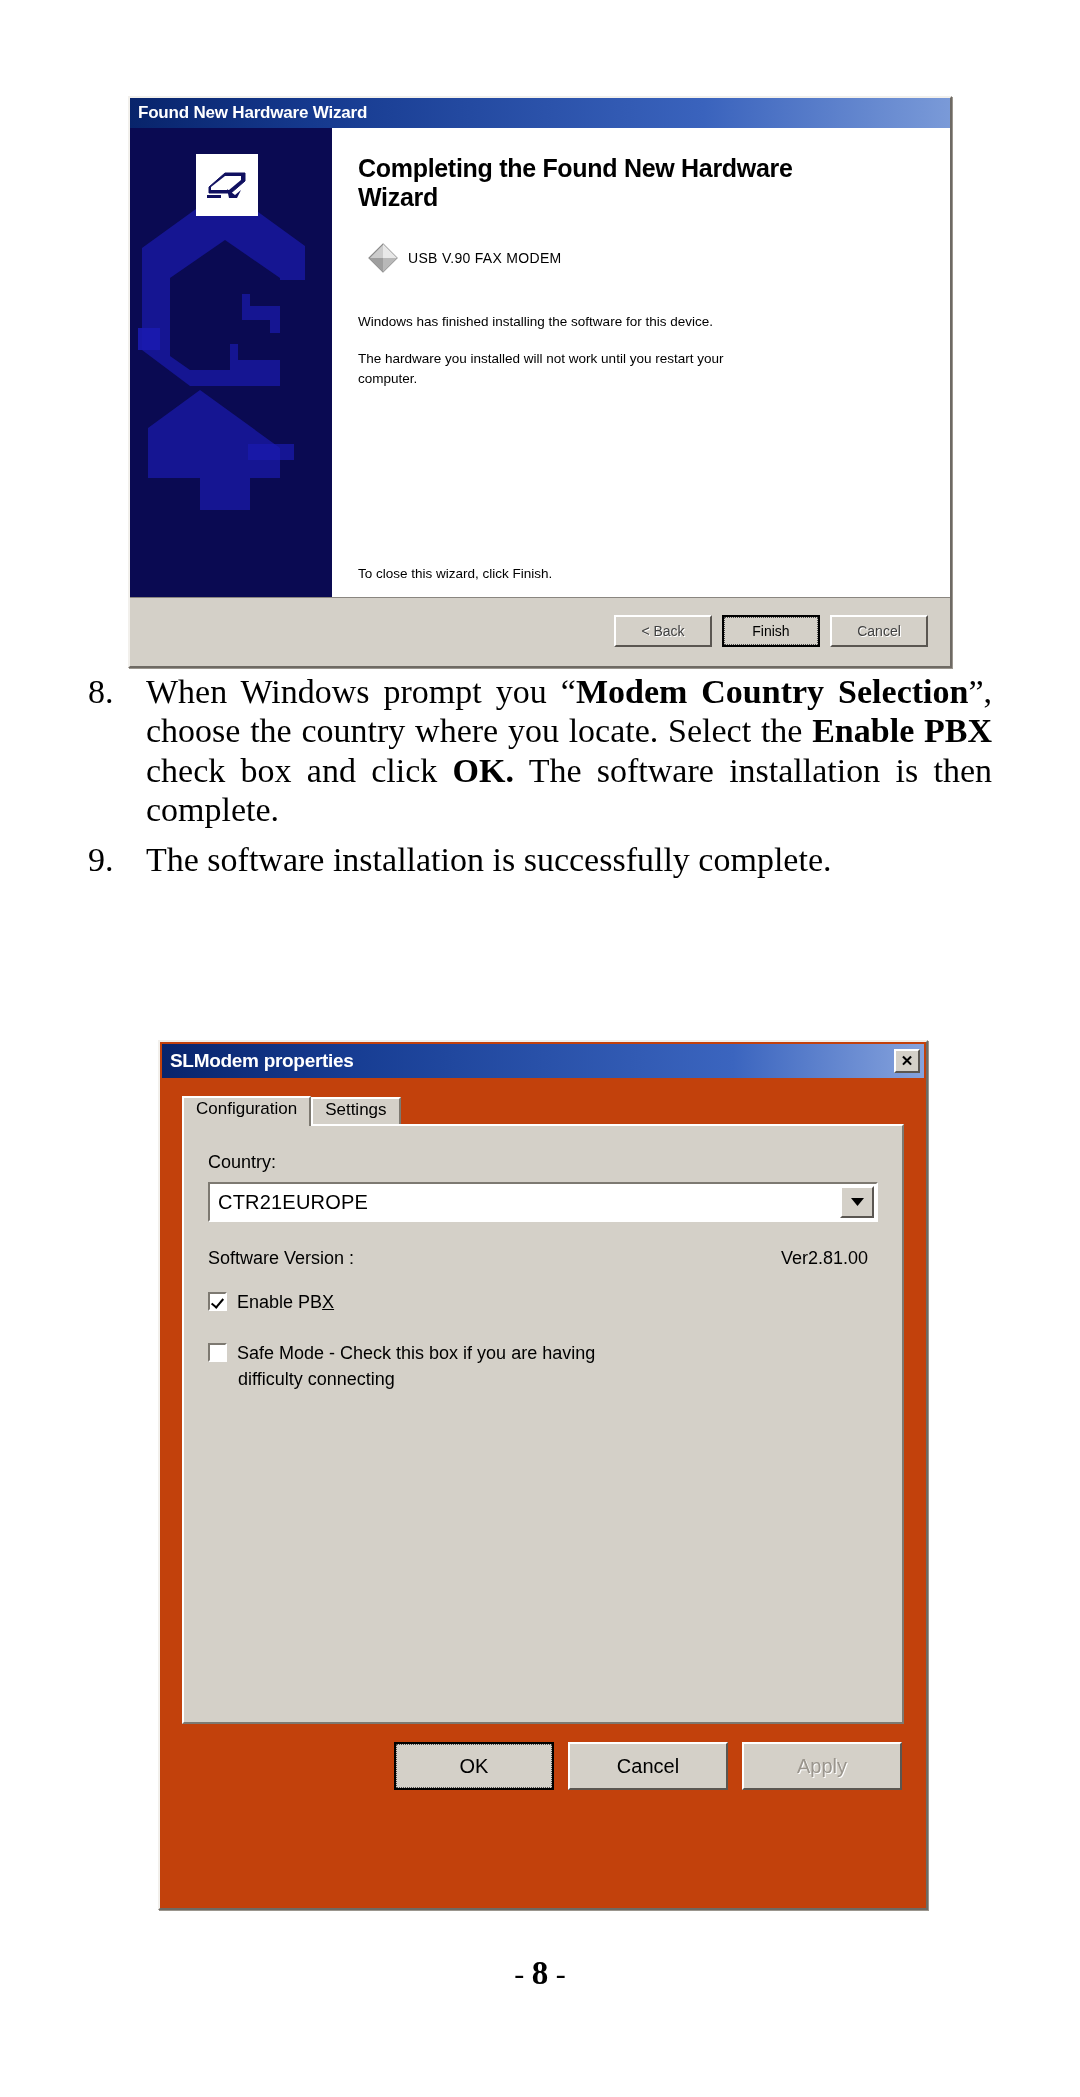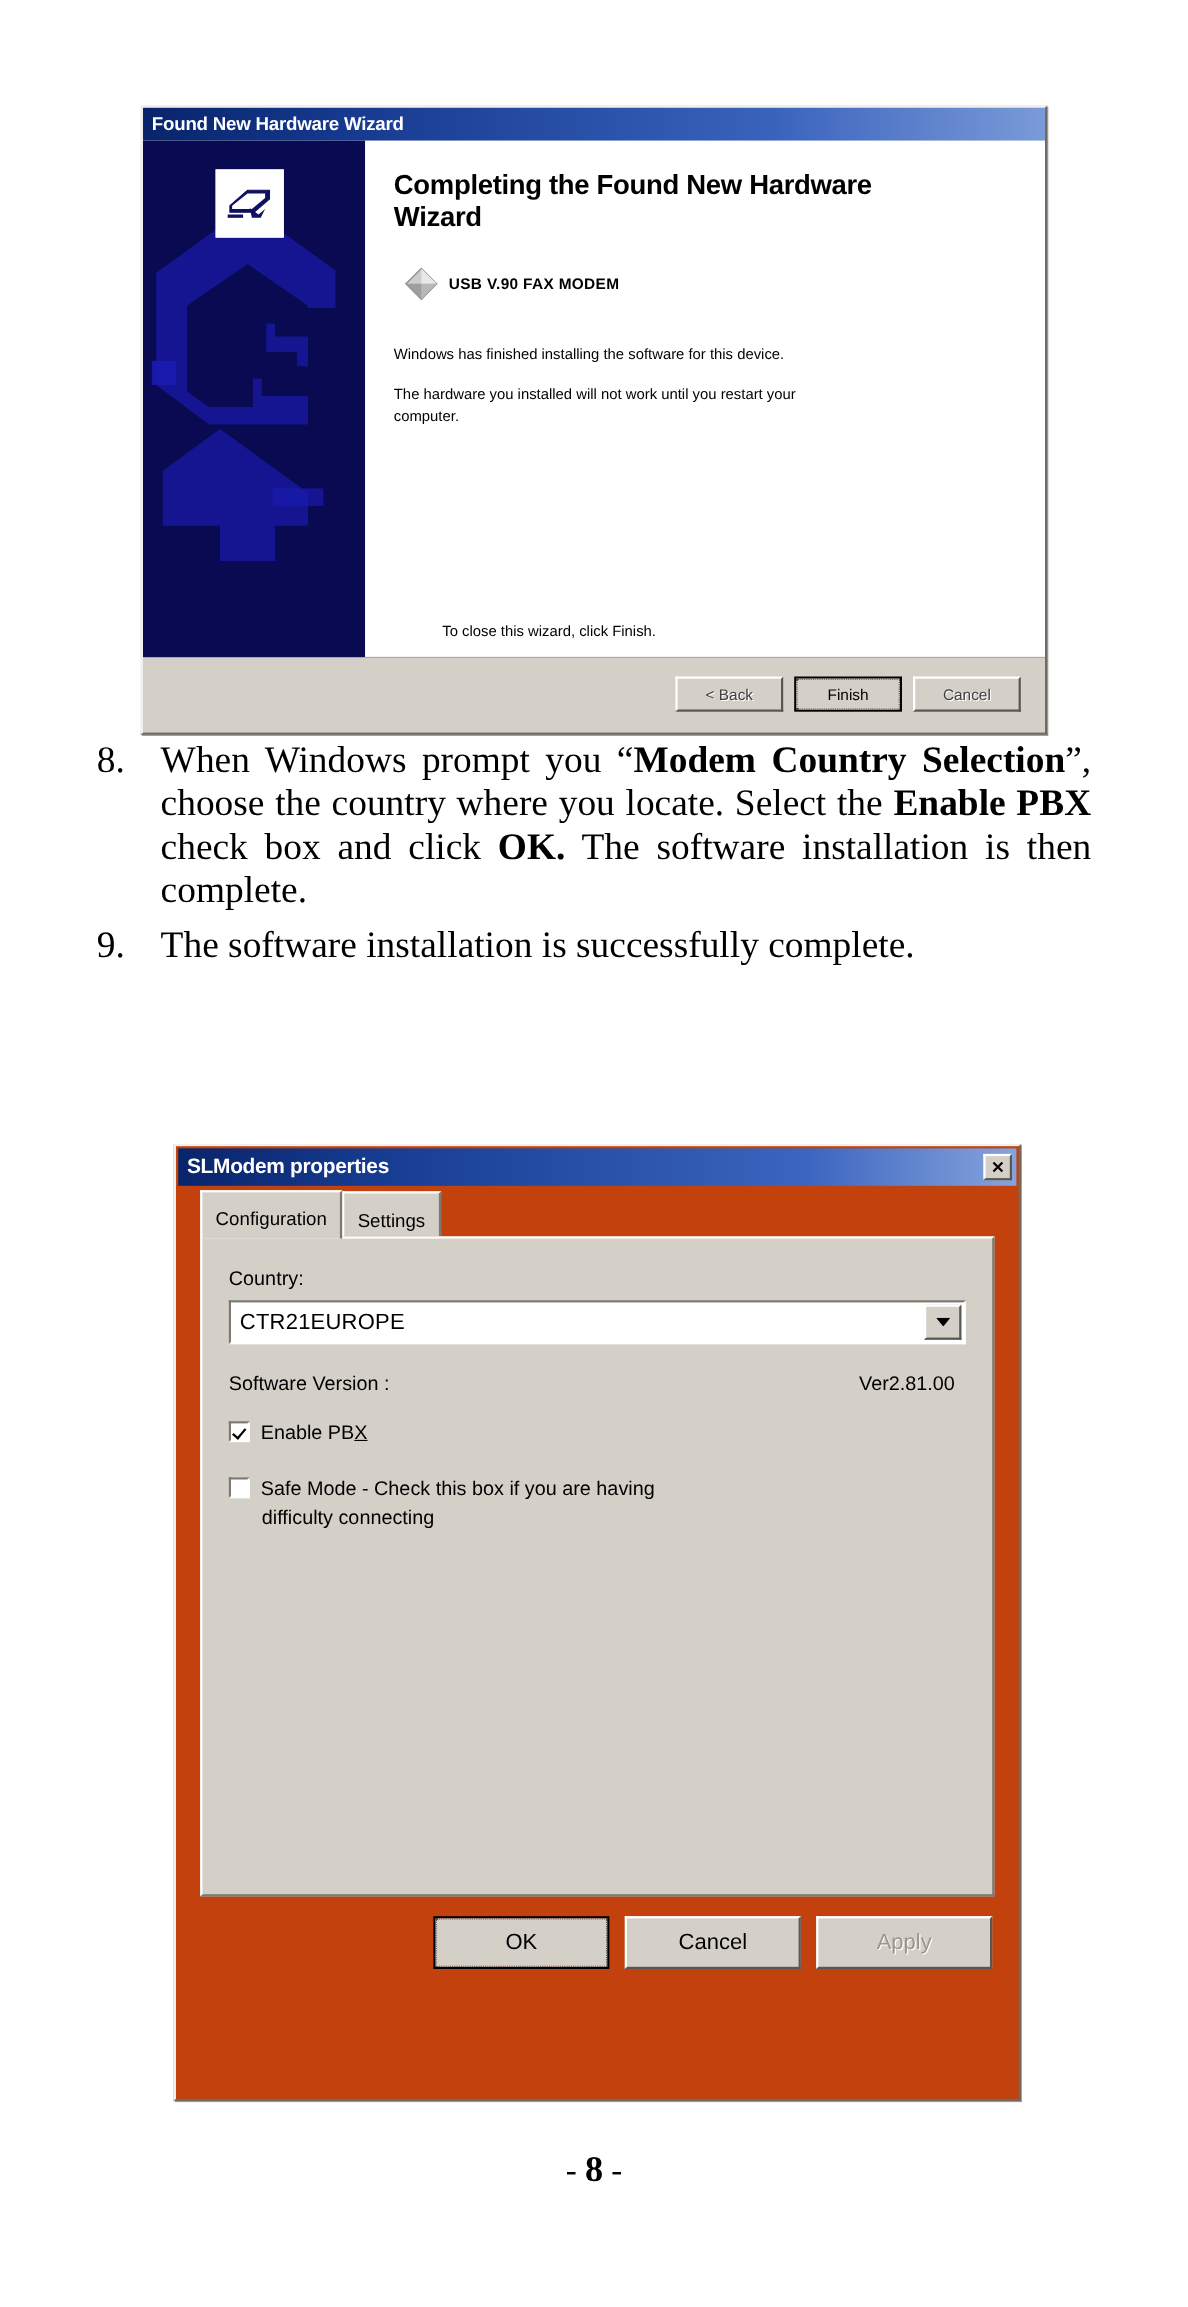--- a/index.html
+++ b/index.html
@@ -70,30 +70,30 @@
     line-height:1.15;
     max-width:460px;
     letter-spacing:-0.3px;
   }
   .wiz-device {
     margin-top:26px;
     display:flex; align-items:center;
     height:40px;
   }
   .wiz-device-icon { width:50px; flex:0 0 50px; display:flex; justify-content:center; }
-  .wiz-device-label { font-size:14px; color:#000000; letter-spacing:0.3px;font-weight:bold; }
+  .wiz-device-label { font-size:14px; color:#000000; letter-spacing:0.3px; }
   .wiz-para {
     margin-top:34px;
     font-size:13.5px; color:#000000; line-height:1.45;
     max-width:420px;
   }
   .wiz-para.second { margin-top:18px; }
   .wiz-close-note {
     position:absolute; left:26px; bottom:16px;
-    font-size:13.5px; color:#000000;margin-left:44px;
+    font-size:13.5px; color:#000000;
   }
   .wiz-footer {
     height:66px;
     display:flex; align-items:center; justify-content:flex-end;
     padding-right:22px; gap:10px;
     background:#d4d0c8;
   }
   .btn {
     font-family:"Liberation Sans", sans-serif;
     font-size:14px;
@@ -169,21 +169,21 @@
     font-family:"Liberation Sans", sans-serif;
   }
   .tabstrip {
     display:flex; align-items:flex-end;
     padding-left:22px;
     margin-top:12px;
     height:34px;
   }
   .tab {
     font-size:17px; color:#000000;
-    padding:16px 12px 6px 12px;
+    padding:2px 12px 6px 12px;
     background:#d4d0c8;
     border-top:2px solid #ffffff;
     border-left:2px solid #ffffff;
     border-right:2px solid #7d7971;
     position:relative;
     cursor:pointer;
     line-height:1;
   }
   .tab.active { padding-bottom:9px; margin-bottom:-2px; z-index:2; }
   .tabpanel {

